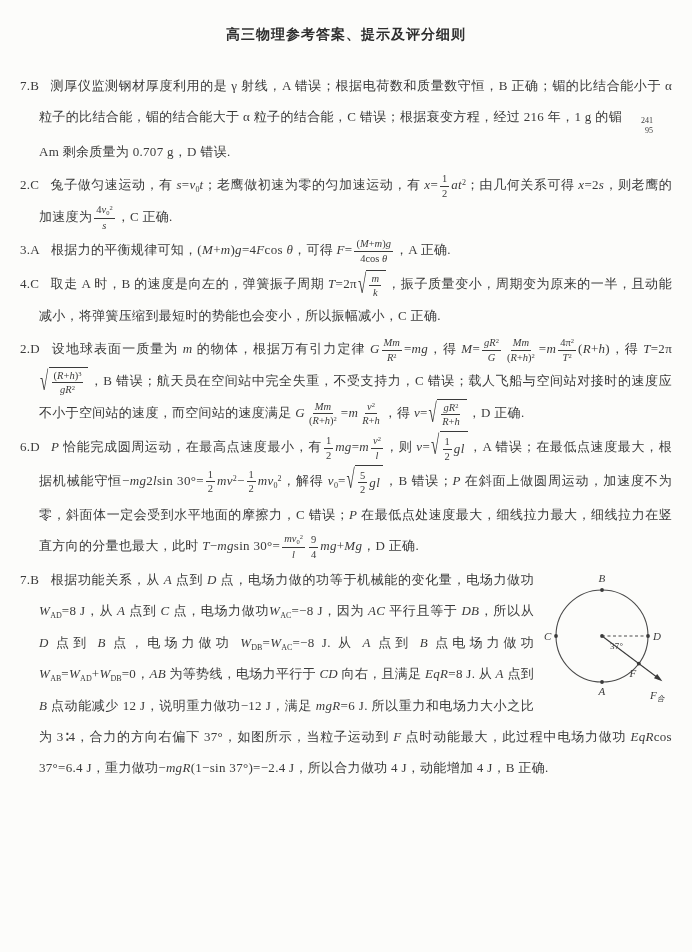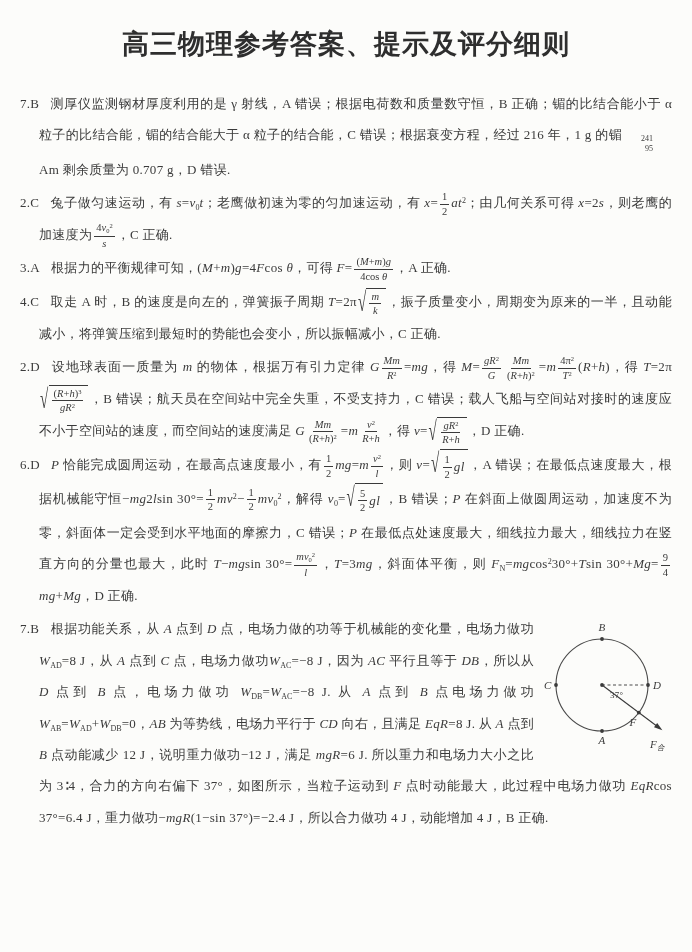--- a/index.html
+++ b/index.html
@@ -6,21 +6,21 @@
   body{background:#e9e9e7;}
   .page{
     width:692px;height:952px;box-sizing:border-box;
     background:#fcfcfa;color:#3a3a3a;
     font-family:"Liberation Serif","DejaVu Serif",serif;
     font-size:13px;letter-spacing:0.3px;
     padding:22px 20px 6px 20px;
   }
   .title{
     font-family:"Liberation Sans","DejaVu Sans",sans-serif;
-    font-weight:bold;font-size:27px;color:#2e2e2e;
+    font-weight:bold;font-size:14px;color:#2e2e2e;
     text-align:center;margin:4px 0 26px 0;letter-spacing:1px;
   }
   .item{
     text-align:justify;
     line-height:2.42;
     padding-left:19px;text-indent:-19px;
     margin-bottom:2px;
   }
   .prefix{margin-right:11px;white-space:nowrap;}
   .txt i{font-style:italic;}
@@ -144,21 +144,21 @@
           <span class="radicand">
             <span class="frac">
               <span class="fnum">5</span>
               <span class="fden">2</span>
             </span>
             <span class="txt"><i>gl</i></span>
           </span>
         </span><span class="txt">，B 错误；<i>P</i> 在斜面上做圆周运动，加速度不为零，斜面体一定会受到水平地面的摩擦力，C 错误；<i>P</i> 在最低点处速度最大，细线拉力最大，细线拉力在竖直方向的分量也最大，此时 <i>T</i>−<i>mg</i>sin 30°=</span><span class="frac">
           <span class="fnum"><i>mv</i><sub>0</sub><sup>2</sup></span>
           <span class="fden"><i>l</i></span>
-        </span><span class="txt">，<i>T</i>=3<i>mg</i>，斜面体平衡，则 <i>F</i><sub>N</sub>=<i>mg</i>cos<sup>2</sup>30°+<i>T</i>sin 30°+<i>Mg</i>=</span><span class="frac">
+        </span><span class="frac">
           <span class="fnum">9</span>
           <span class="fden">4</span>
         </span><span class="txt"><i>mg</i>+<i>Mg</i>，D 正确.</span></div>
       <div class="item"><svg id="figure7" viewBox="0 0 128 140" xmlns="http://www.w3.org/2000/svg">
     <circle cx="58" cy="70" r="46" fill="none" stroke="#4a4a4a" stroke-width="1.1"></circle>
     <line x1="58" y1="70" x2="102" y2="70" stroke="#4a4a4a" stroke-width="1" stroke-dasharray="3,2.5"></line>
     <line x1="58" y1="70" x2="116.4" y2="113.8" stroke="#3a3a3a" stroke-width="1.1"></line>
     <polygon points="118.4,115.3 110.0,112.3 113.2,108.1" fill="#3a3a3a"></polygon>
     <circle cx="58" cy="24" r="1.9" fill="#3a3a3a"></circle>
     <circle cx="12" cy="70" r="1.9" fill="#3a3a3a"></circle>

